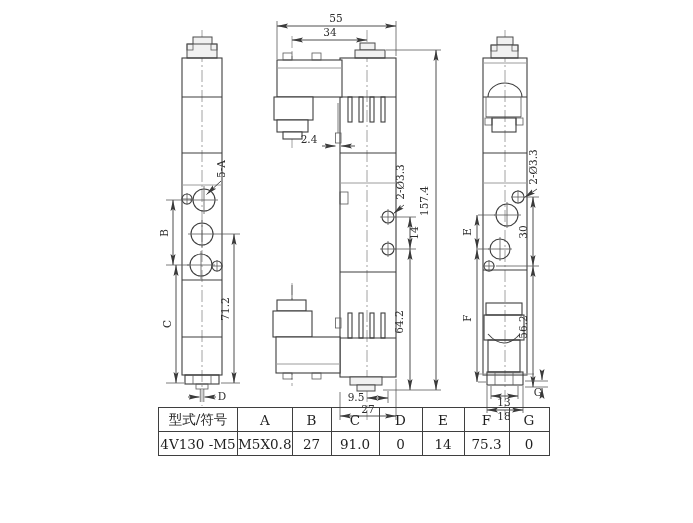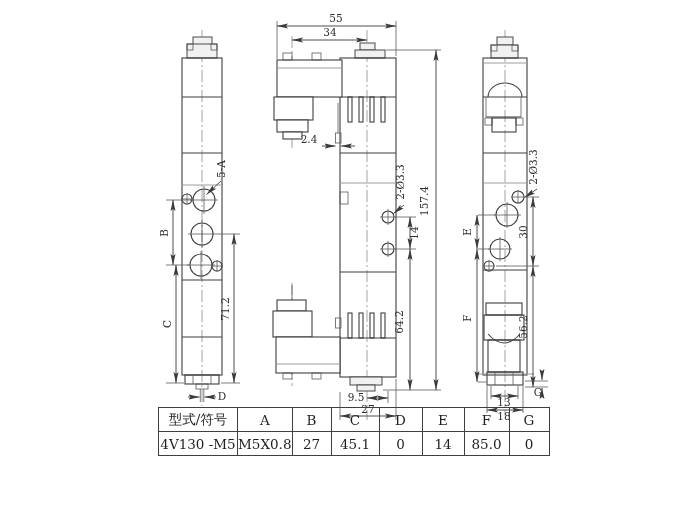--- a/index.html
+++ b/index.html
@@ -318,22 +318,22 @@
       <th>C</th>
       <th>D</th>
       <th>E</th>
       <th>F</th>
       <th>G</th>
     </tr>
     <tr>
       <td>4V130 -M5</td>
       <td>M5X0.8</td>
       <td>27</td>
-      <td>45.1</td>
+      <td>91.0</td>
       <td>0</td>
       <td>14</td>
-      <td>85.0</td>
+      <td>75.3</td>
       <td>0</td>
     </tr>
   </tbody>
 </table>
 
 </div>
 
 </body></html>

